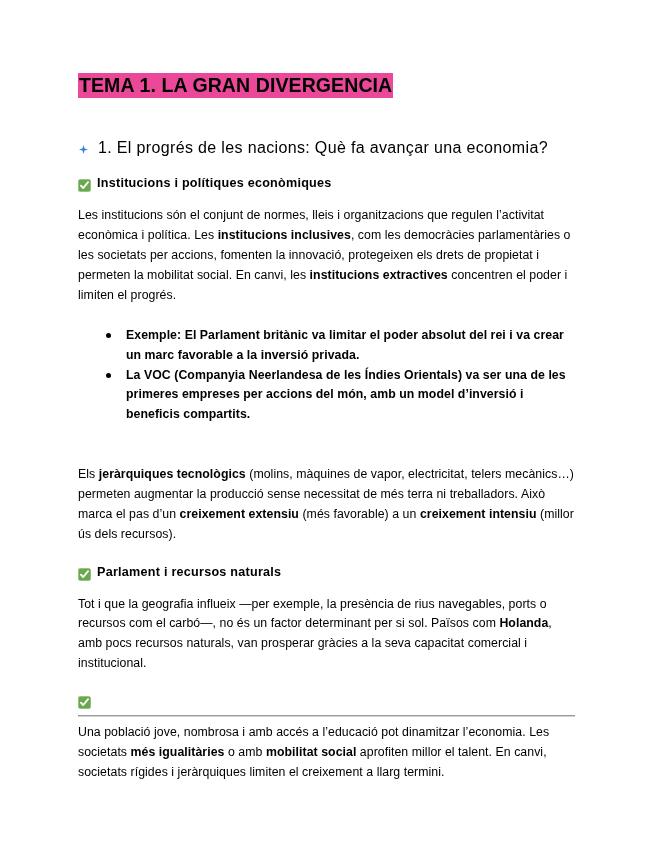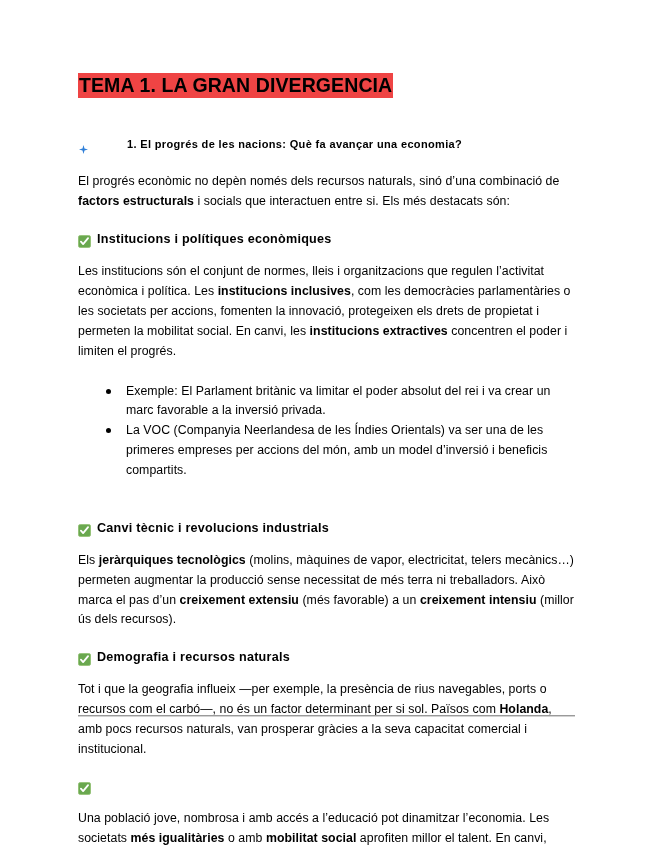--- a/index.html
+++ b/index.html
@@ -36,21 +36,21 @@
   
   .doc-title {
     font-size: 19.5px;
     font-weight: bold;
     letter-spacing: 0.1px;
     line-height: 1.15;
     margin: 0 0 42px 0;
     display: block;
   }
   .doc-title .hl {
-    background: #ef4444;
+    background: #ec4899;
     padding: 1px 1px 2px 1px;
     box-decoration-break: clone;
     -webkit-box-decoration-break: clone;
   }
 
   
   .h2-row {
     display: flex;
     align-items: flex-start;
     margin: 0 0 18px 0;
@@ -59,25 +59,24 @@
   .diamond-bullet {
     flex: 0 0 auto;
     width: 9px;
     height: 9px;
     margin-top: 7px;
     margin-right: 10px;
     position: relative;
   }
   .diamond-bullet svg { display: block; }
   .h2-text {
-    font-size: 11px;
-    font-weight: bold;
+    font-size: 16px;
+    font-weight: normal;
     letter-spacing: 0.35px;
     line-height: 1.25;
-    margin-left: 29px;
   }
 
   
   p.body {
     font-size: 12.3px;
     line-height: 1.62;
     margin: 0 0 20px 0;
     letter-spacing: 0.06px;
     text-align: left;
   }
@@ -110,20 +109,21 @@
     margin: 0 0 22px 0;
     padding: 0 0 0 28px;
   }
   ul.bullets li {
     position: relative;
     font-size: 12.3px;
     line-height: 1.62;
     letter-spacing: 0.06px;
     padding-left: 20px;
     margin: 0;
+    font-weight: bold;
   }
   ul.bullets li::before {
     content: "";
     position: absolute;
     left: 0;
     top: 7px;
     width: 5px;
     height: 5px;
     border-radius: 50%;
     background: #000000;
@@ -150,72 +150,62 @@
 
     <div class="h2-row">
       <span class="diamond-bullet">
         <svg width="9" height="9" viewBox="0 0 10 10" aria-hidden="true">
           <path d="M5 0 L6.1 3.9 L10 5 L6.1 6.1 L5 10 L3.9 6.1 L0 5 L3.9 3.9 Z" fill="#2f7fd8"></path>
         </svg>
       </span>
       <span class="h2-text">1. El progrés de les nacions: Què fa avançar una economia?</span>
     </div>
 
-    <p class="body"><span>El progrés econòmic no depèn només dels recursos naturals, sinó d’una combinació de </span><b>factors estructurals</b><span> i socials que interactuen entre si. Els més destacats són:</span></p>
 
     <div class="check-head">
       <span class="check-icon">
         <svg width="13" height="13" viewBox="0 0 16 16" aria-hidden="true">
           <rect x="0.5" y="0.5" width="15" height="15" rx="2.5" ry="2.5" fill="#6aa84f" stroke="#8fbf6e" stroke-width="1"></rect>
           <path d="M3.6 8.2 L6.3 11.2 L12.4 3.9" fill="none" stroke="#ffffff" stroke-width="2.2" stroke-linecap="round" stroke-linejoin="round"></path>
         </svg>
       </span>
       <span class="check-label">Institucions i polítiques econòmiques</span>
     </div>
 
     <p class="body"><span>Les institucions són el conjunt de normes, lleis i organitzacions que regulen l’activitat econòmica i política. Les </span><b>institucions inclusives</b><span>, com les democràcies parlamentàries o les societats per accions, fomenten la innovació, protegeixen els drets de propietat i permeten la mobilitat social. En canvi, les </span><b>institucions extractives</b><span> concentren el poder i limiten el progrés.</span></p>
 
     <ul class="bullets">
       <li>Exemple: El Parlament britànic va limitar el poder absolut del rei i va crear un marc favorable a la inversió privada.</li>
       <li>La VOC (Companyia Neerlandesa de les Índies Orientals) va ser una de les primeres empreses per accions del món, amb un model d’inversió i beneficis compartits.</li>
     </ul>
 
     <div class="gap-md"></div>
 
+
+    <p class="body"><span>Els </span><b>jeràrquiques tecnològics</b><span> (molins, màquines de vapor, electricitat, telers mecànics…) permeten augmentar la producció sense necessitat de més terra ni treballadors. Això marca el pas d’un </span><b>creixement extensiu</b><span> (més favorable) a un </span><b>creixement intensiu</b><span> (millor ús dels recursos).</span></p>
+
     <div class="check-head">
       <span class="check-icon">
         <svg width="13" height="13" viewBox="0 0 16 16" aria-hidden="true">
           <rect x="0.5" y="0.5" width="15" height="15" rx="2.5" ry="2.5" fill="#6aa84f" stroke="#8fbf6e" stroke-width="1"></rect>
           <path d="M3.6 8.2 L6.3 11.2 L12.4 3.9" fill="none" stroke="#ffffff" stroke-width="2.2" stroke-linecap="round" stroke-linejoin="round"></path>
         </svg>
       </span>
-      <span class="check-label">Canvi tècnic i revolucions industrials</span>
-    </div>
-
-    <p class="body"><span>Els </span><b>jeràrquiques tecnològics</b><span> (molins, màquines de vapor, electricitat, telers mecànics…) permeten augmentar la producció sense necessitat de més terra ni treballadors. Això marca el pas d’un </span><b>creixement extensiu</b><span> (més favorable) a un </span><b>creixement intensiu</b><span> (millor ús dels recursos).</span></p>
+      <span class="check-label">Parlament i recursos naturals</span>
+    </div>
+
+    <p class="body"><span>Tot i que la geografia influeix —per exemple, la presència de rius navegables, ports o recursos com el carbó—, no és un factor determinant per si sol. Països com </span><b>Holanda</b><span>, amb pocs recursos naturals, van prosperar gràcies a la seva capacitat comercial i institucional.</span></p>
 
     <div class="check-head">
       <span class="check-icon">
         <svg width="13" height="13" viewBox="0 0 16 16" aria-hidden="true">
           <rect x="0.5" y="0.5" width="15" height="15" rx="2.5" ry="2.5" fill="#6aa84f" stroke="#8fbf6e" stroke-width="1"></rect>
           <path d="M3.6 8.2 L6.3 11.2 L12.4 3.9" fill="none" stroke="#ffffff" stroke-width="2.2" stroke-linecap="round" stroke-linejoin="round"></path>
         </svg>
       </span>
-      <span class="check-label">Demografia i recursos naturals</span>
-    </div>
-
-    <p class="body"><span>Tot i que la geografia influeix —per exemple, la presència de rius navegables, ports o recursos com el carbó—, no és un factor determinant per si sol. Països com </span><b>Holanda</b><span>, amb pocs recursos naturals, van prosperar gràcies a la seva capacitat comercial i institucional.</span></p>
-
-    <div class="check-head">
-      <span class="check-icon">
-        <svg width="13" height="13" viewBox="0 0 16 16" aria-hidden="true">
-          <rect x="0.5" y="0.5" width="15" height="15" rx="2.5" ry="2.5" fill="#6aa84f" stroke="#8fbf6e" stroke-width="1"></rect>
-          <path d="M3.6 8.2 L6.3 11.2 L12.4 3.9" fill="none" stroke="#ffffff" stroke-width="2.2" stroke-linecap="round" stroke-linejoin="round"></path>
-        </svg>
-      </span>
     </div>
 
     <p class="body"><span>Una població jove, nombrosa i amb accés a l’educació pot dinamitzar l’economia. Les societats </span><b>més igualitàries</b><span> o amb </span><b>mobilitat social</b><span> aprofiten millor el talent. En canvi, societats rígides i jeràrquiques limiten el creixement a llarg termini.</span></p>
 
   </div>
 
   <div class="divider"></div>
 </div>
 
 </body></html>

